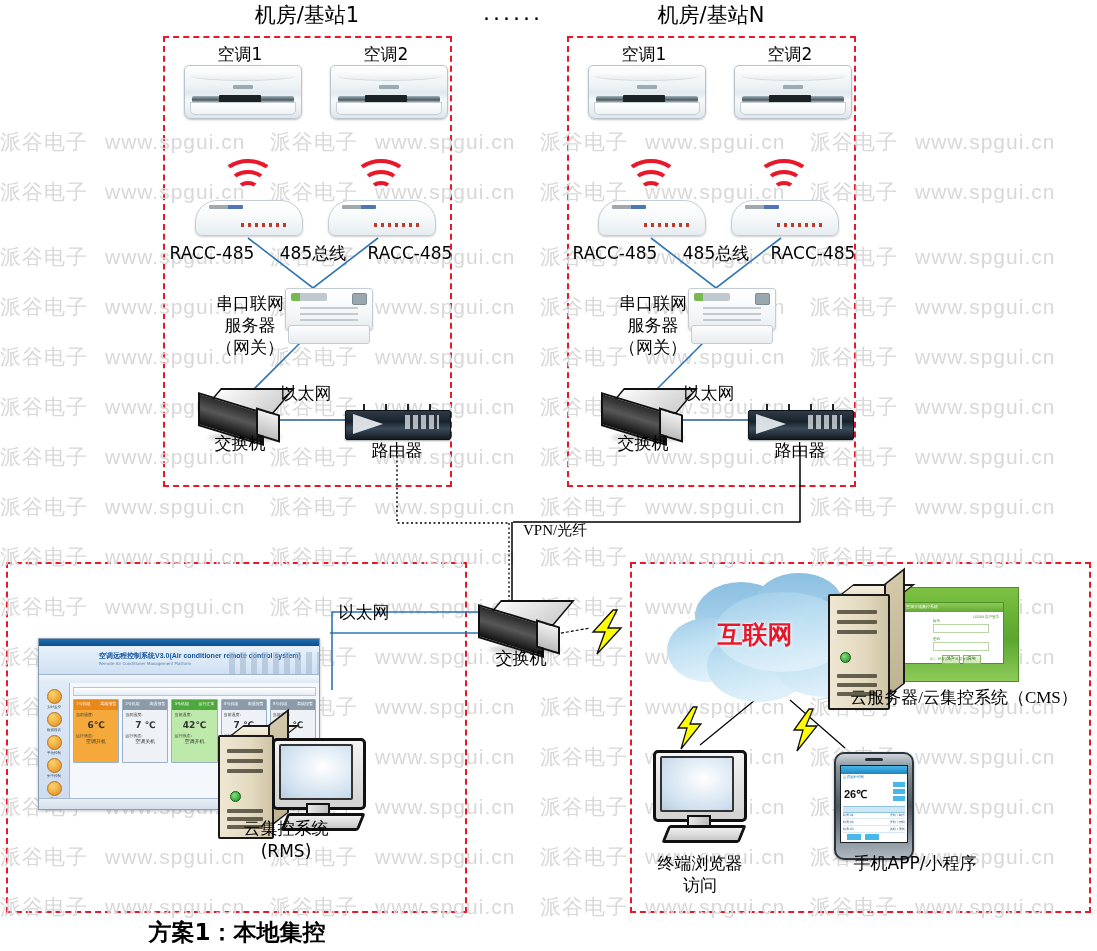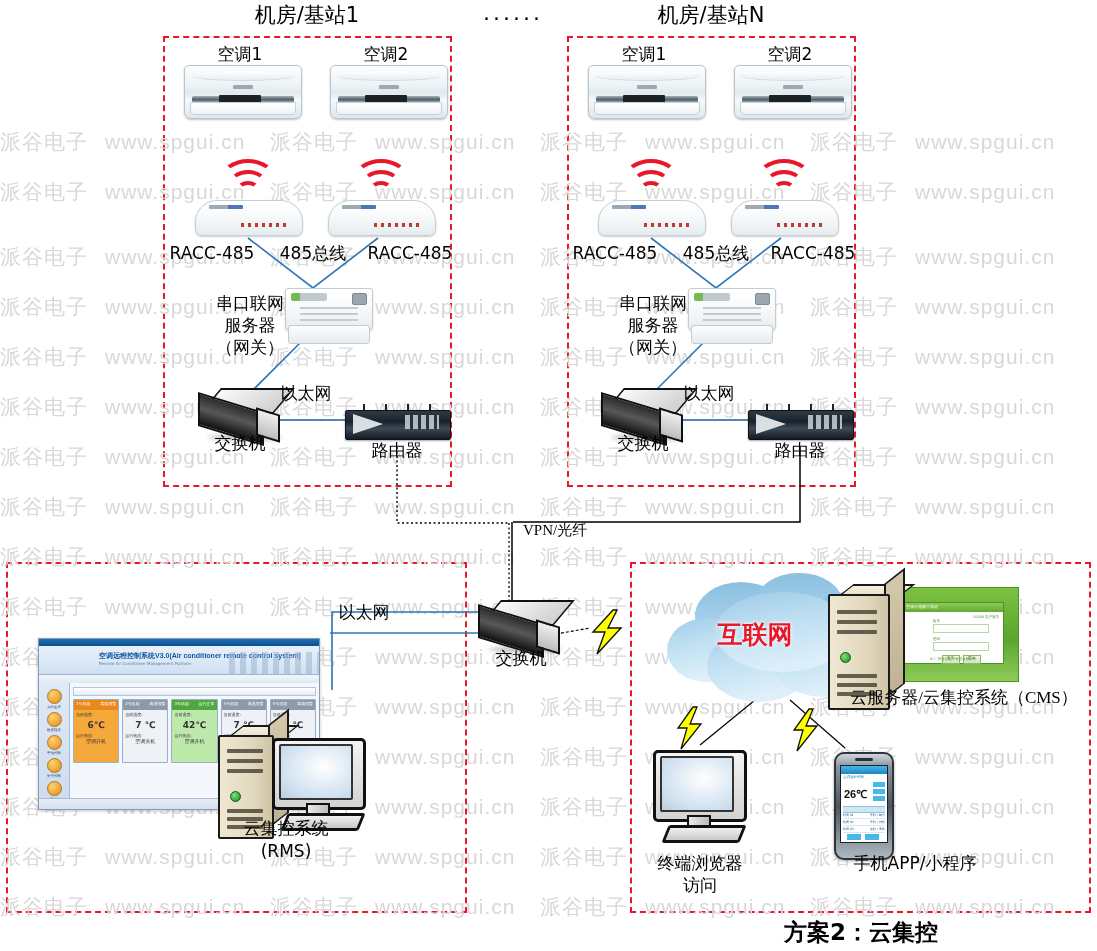--- a/index.html
+++ b/index.html
@@ -136,21 +136,21 @@
       border:2px solid #333;border-radius:2px;}
   .mon .neck{position:absolute;left:34px;top:65px;width:20px;height:12px;
       background:linear-gradient(90deg,#e8e8e8,#bdbdbd);border:2px solid #111;}
   .mon .base{position:absolute;left:12px;top:75px;width:72px;height:12px;
       background:linear-gradient(180deg,#f0f0f0,#c8c8c8);border:3px solid #111;border-radius:3px;
       transform:skewX(-22deg);}
 
   
   .phone{position:absolute;z-index:16;width:56px;height:104px;
       background:linear-gradient(180deg,#cfd6dd,#8b969f 12%,#4d565e 50%,#aeb8c0);
-      border:2px solid #2d353b;border-radius:10px;box-shadow:0 1px 3px rgba(0,0,0,.35);}
+      border:2px solid #2d353b;border-radius:10px;box-shadow:0 1px 3px rgba(0,0,0,.35);padding-left:20px;}
   .phone .scr{position:absolute;left:4px;top:11px;right:4px;height:76px;
       background:#ffffff;border:1px solid #1b2227;overflow:hidden;}
   .phone .spk{position:absolute;left:50%;top:4px;transform:translateX(-50%);
       width:18px;height:3px;background:#2a3136;border-radius:2px;}
   .phone .pbar{position:absolute;left:0;right:0;height:8px;
       background:linear-gradient(180deg,#49b7e8,#1c86c4);}
   .phone .temp{position:absolute;left:3px;top:20px;font-size:11px;font-weight:bold;color:#111;
       font-family:"Liberation Sans",sans-serif;}
 
   
@@ -556,20 +556,21 @@
   <div class="mon" style="left:272px;top:738px;">
     <div class="bezel"></div>
       <div class="scr"></div>
       <div class="neck"></div>
       <div class="base"></div>
   </div>
 
   <div class="lbl c t-dev" style="left:286px;top:818px;">云集控系统</div>
   <div class="lbl c t-dev" style="left:286px;top:841px;">(RMS)</div>
 
+  <div class="lbl c t-big" style="left:237px;top:919px;">方案1：本地集控</div>
 
   <div class="cms" style="left:867px;top:587px;">
     <div class="win">
       <div class="wt">
         <div class="wtt">空调云端集控系统</div>
       </div>
       <div style="position:absolute;right:4px;top:12px;font-size:3.5px;color:#4e8f28;">LOGIN 用户登录</div>
       <div class="frm">
         <div style="font-size:3.5px;color:#4e8f28;margin-bottom:1px;">账号</div>
         <div class="fi"></div>
@@ -664,15 +665,14 @@
             <span>机房 03</span>
             <span>关机 / 离线</span>
           </div>
         </div>
       <div style="position:absolute;left:6px;bottom:2px;width:14px;height:6px;background:#49b7e8;"></div>
       <div style="position:absolute;left:24px;bottom:2px;width:14px;height:6px;background:#49b7e8;"></div>
     </div>
   </div>
   <div class="lbl c t-dev" style="left:915px;top:853px;">手机APP/小程序</div>
 
-  <div class="lbl c t-big" style="left:861px;top:919px;">方案2：云集控</div>
 
 </div>
 
 </body></html>

